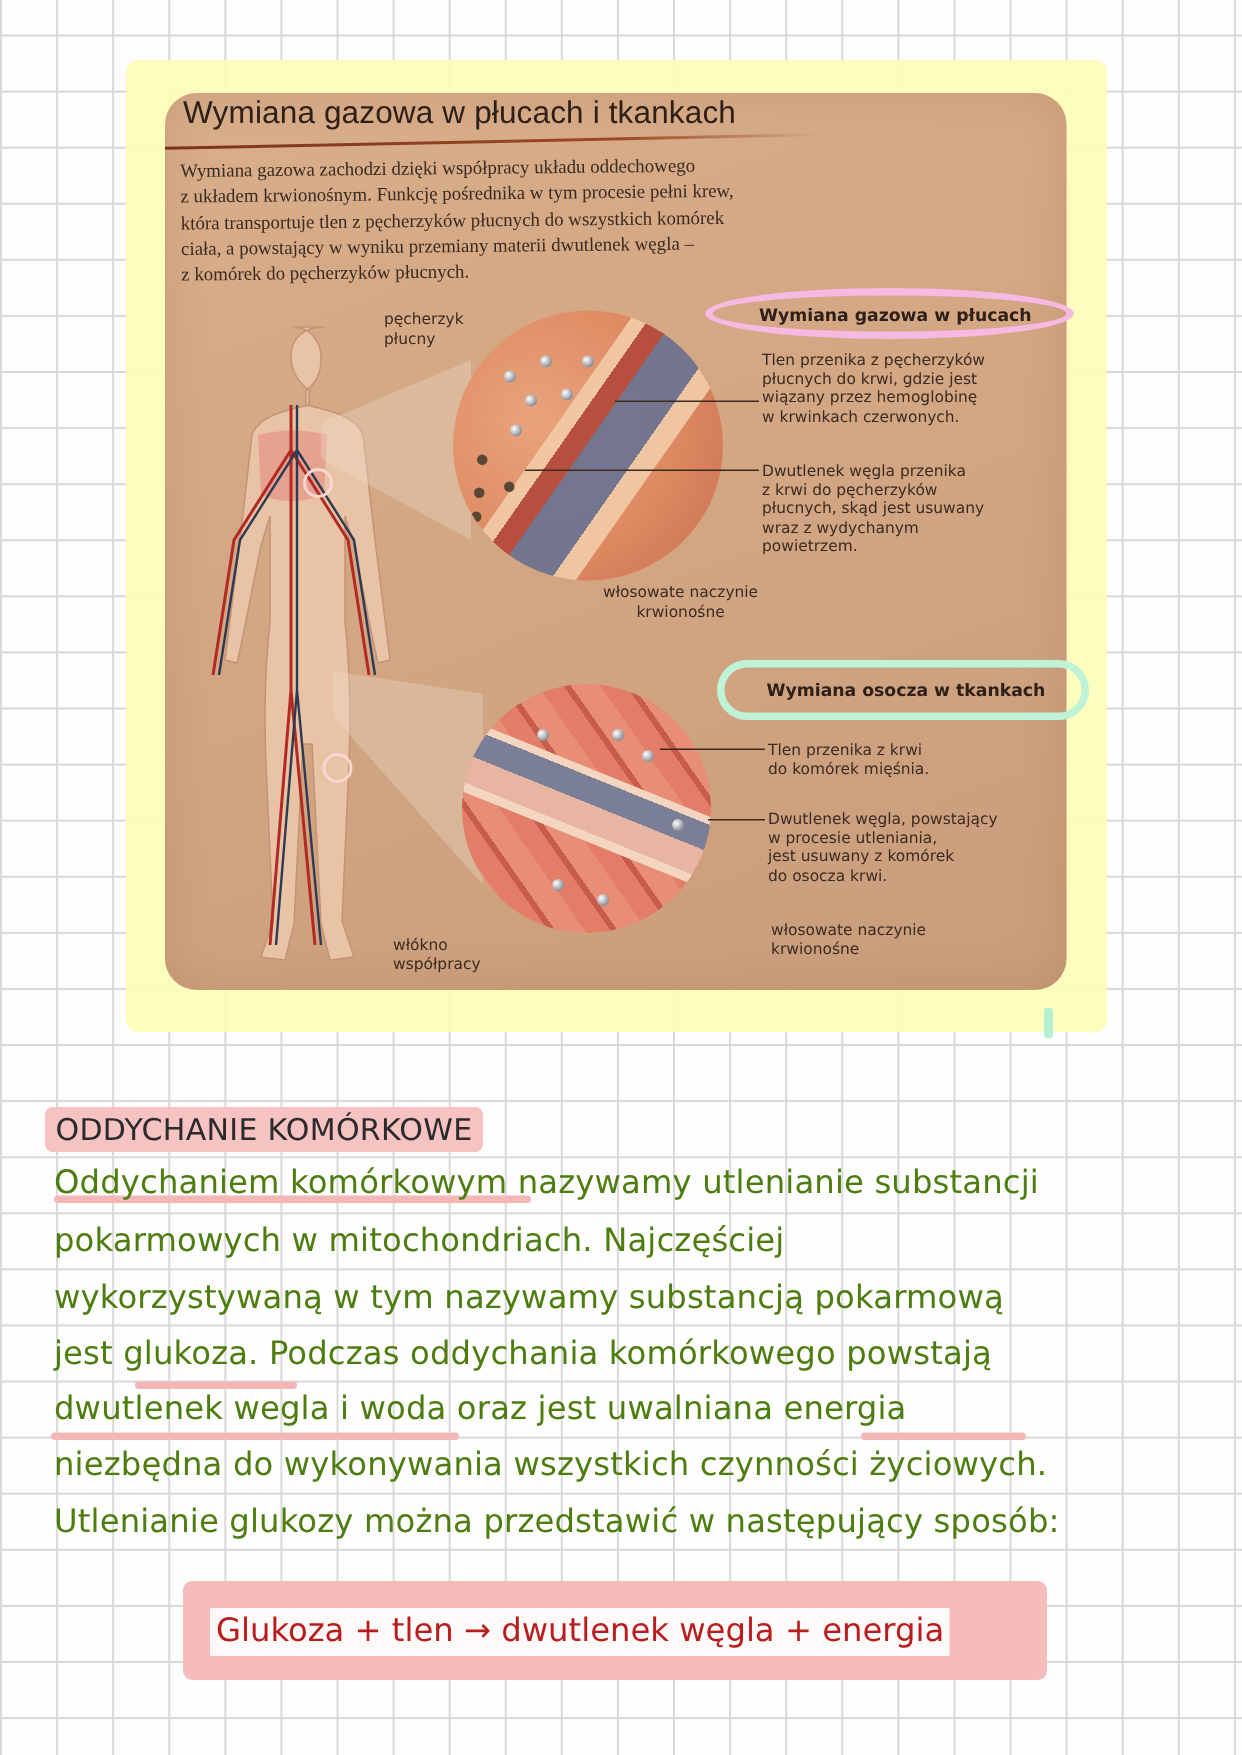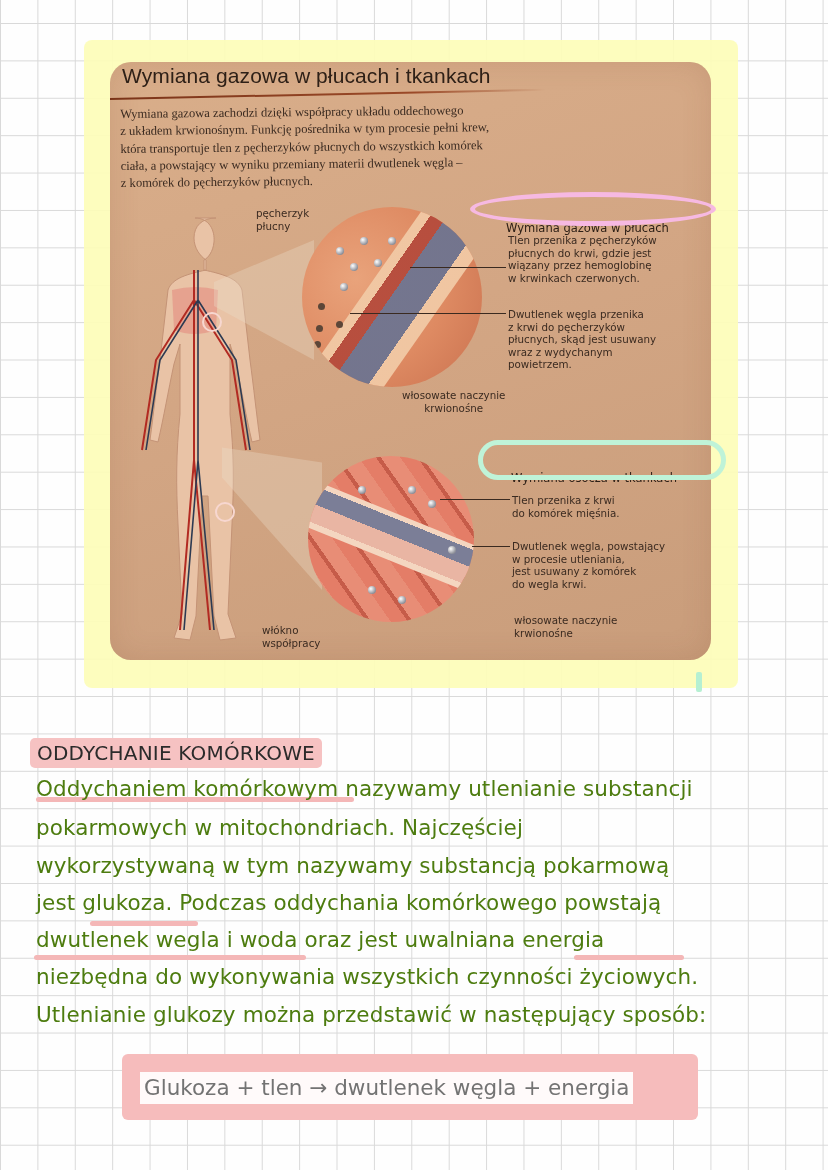--- a/index.html
+++ b/index.html
@@ -34,21 +34,21 @@
     background:linear-gradient(to right,#7a3318,#9b4a28 70%,rgba(155,74,40,0));
     transform:rotate(-1.2deg); transform-origin:left;
   }
   .ph-intro {
     position:absolute; left:10px; top:44px; width:470px;
     font-family:"Liberation Serif", serif; font-size:12.6px; line-height:17.3px; color:#3a2a20;
     transform:rotate(-0.6deg); transform-origin:left top;
   }
   .ph-intro div { white-space:nowrap; }
   .label { position:absolute; font-family:"DejaVu Sans", sans-serif; font-size:10.3px; line-height:12.5px; color:#3a2a20; }
-  .heading-box { position:absolute; font-family:"DejaVu Sans", sans-serif; font-weight:normal; font-size:11.5px; color:#2e2017;margin-top:18px; }
+  .heading-box { position:absolute; font-family:"DejaVu Sans", sans-serif; font-weight:bold; font-size:11.5px; color:#2e2017; }
   .oval-pink {
     position:absolute; left:470px; top:192px; width:246px; height:34px;
     border:5px solid #f6b9e2; border-radius:50%; box-sizing:border-box;
   }
   .oval-green {
     position:absolute; left:478px; top:440px; width:248px; height:40px;
     border:5px solid #bff3d8; border-radius:20px; box-sizing:border-box;
   }
   .circle { position:absolute; border-radius:50%; overflow:hidden; }
   .lung-circle {
@@ -85,21 +85,21 @@
     font-size:20px; color:#2b2b2b; letter-spacing:.2px;
   }
   .note-line { position:absolute; left:36px; font-size:21.5px; white-space:nowrap; color:#4d7c0f; font-family:"DejaVu Sans", sans-serif; letter-spacing:.1px; }
   .ul { position:absolute; height:5px; background:#f4b7b7; border-radius:3px; }
   .formula-box {
     position:absolute; left:122px; top:1054px; width:576px; height:66px;
     background:#f6bcbc; border-radius:6px;
   }
   .formula-inner {
     position:absolute; left:140px; top:1072px; height:32px; line-height:32px; padding:0 4px;
-    background:#fffafa; font-size:21.5px; color:#737373; white-space:nowrap; font-family:"DejaVu Sans", sans-serif;
+    background:#fffafa; font-size:21.5px; color:#b91c1c; white-space:nowrap; font-family:"DejaVu Sans", sans-serif;
   }
 </style>
 </head>
 <body>
 
 <div class="yellow-hl"></div>
 <div class="green-tick"></div>
 
 <div class="photo">
   <div class="ph-title">Wymiana gazowa w płucach i tkankach</div>
@@ -177,21 +177,21 @@
 
   <div class="heading-box" style="left:401px;top:391px;">Wymiana osocza w tkankach</div>
   <div class="label" style="left:402px;top:432px;">
     <div>Tlen przenika z krwi</div>
     <div>do komórek mięśnia.</div>
   </div>
   <div class="label" style="left:402px;top:478px;">
     <div>Dwutlenek węgla, powstający</div>
     <div>w procesie utleniania,</div>
     <div>jest usuwany z komórek</div>
-    <div>do wegla krwi.</div>
+    <div>do osocza krwi.</div>
   </div>
   <div class="label" style="left:404px;top:552px;">
     <div>włosowate naczynie</div>
     <div>krwionośne</div>
   </div>
 
   <div class="leader" style="left:300px;top:205px;width:96px;"></div>
   <div class="leader" style="left:240px;top:251px;width:156px;"></div>
   <div class="leader" style="left:330px;top:437px;width:70px;"></div>
   <div class="leader" style="left:362px;top:484px;width:38px;"></div>

